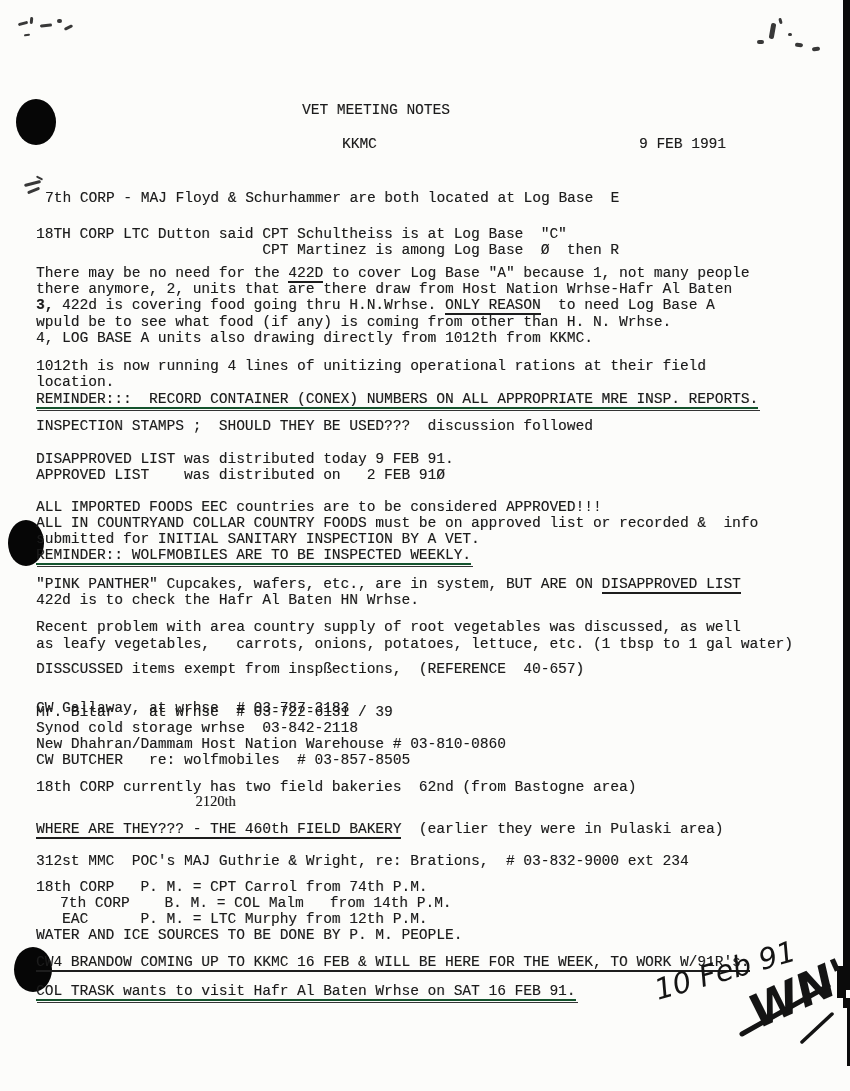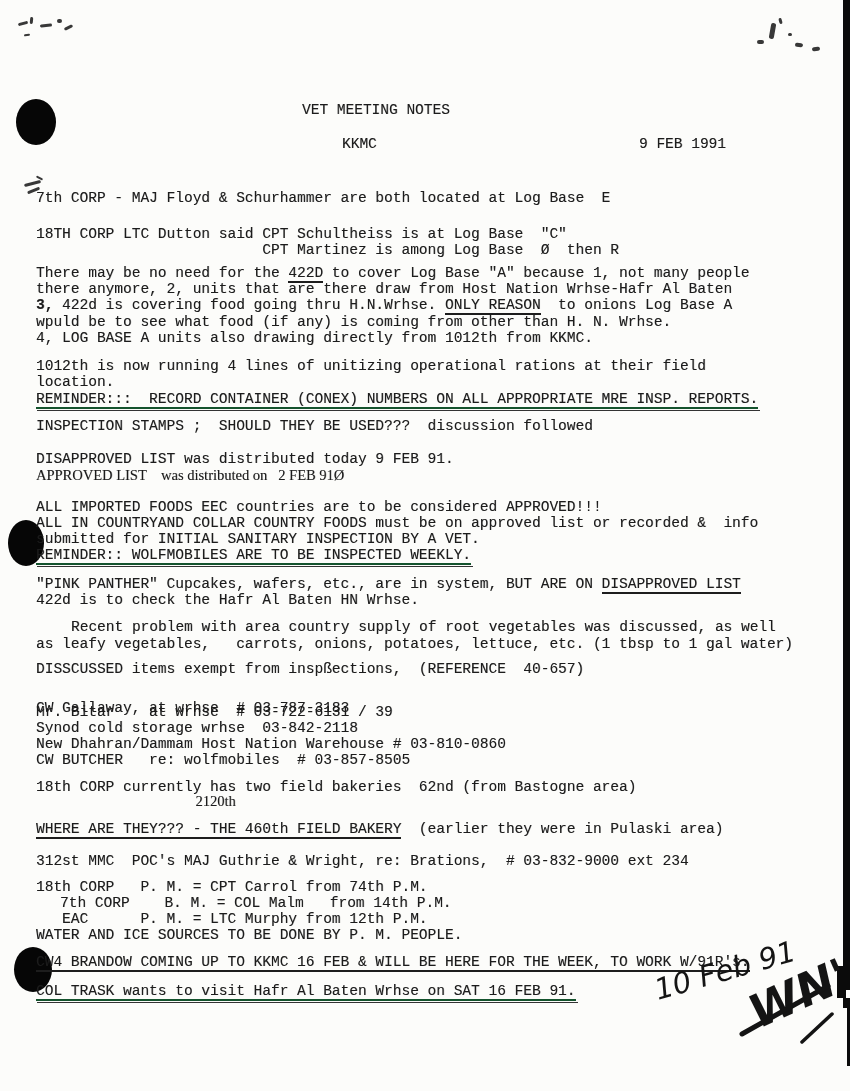--- a/index.html
+++ b/index.html
@@ -51,41 +51,41 @@
   <div class="spk" style="left:812px;top:47px;width:8px;height:4px;transform:rotate(-8deg);"></div>
   <div class="spk" style="left:24px;top:182px;width:17px;height:3px;transform:rotate(-14deg);"></div>
   <div class="spk" style="left:27px;top:189px;width:13px;height:2.5px;transform:rotate(-22deg);"></div>
   <div class="spk" style="left:36px;top:177px;width:7px;height:2px;transform:rotate(28deg);"></div>
 
   <div class="tline" style="left:302px;top:102px;">VET MEETING NOTES</div>
   <div class="tline" style="left:342px;top:136px;">KKMC</div>
   <div class="tline" style="left:627px;top:136px;margin-left:12px;">9 FEB 1991</div>
 
   <div>
-      <div class="tline" style="top: 190px;"><span>7th CORP - MAJ Floyd &amp; Schurhammer are both located at Log Base  E</span></div>
+      <div class="tline" style="top: 190px; margin-left: 9px;"><span>7th CORP - MAJ Floyd &amp; Schurhammer are both located at Log Base  E</span></div>
       <div class="tline" style="top: 226px;"><span>18TH CORP LTC Dutton said CPT Schultheiss is at Log Base  "C"</span></div>
       <div class="tline" style="top: 242px;"><span>                          CPT Martinez is among Log Base  Ø  then R</span></div>
       <div class="tline" style="top: 265px;"><span>There may be no need for the </span><span class="u">422D</span><span> to cover Log Base "A" because 1, not many people</span></div>
       <div class="tline" style="top: 281px;"><span>there anymore, 2, units that are there draw from Host Nation Wrhse-Hafr Al Baten</span></div>
-      <div class="tline" style="top: 297px;"><span class="b">3,</span><span> 422d is covering food going thru H.N.Wrhse. </span><span class="u">ONLY REASON</span><span>  to onions Log Base A</span></div>
+      <div class="tline" style="top: 297px;"><span class="b">3,</span><span> 422d is covering food going thru H.N.Wrhse. </span><span class="u">ONLY REASON</span><span>  to need Log Base A</span></div>
       <div class="tline" style="top: 314px;"><span>wpuld be to see what food (if any) is coming from other than H. N. Wrhse.</span></div>
       <div class="tline" style="top: 330px;"><span>4, LOG BASE A units also drawing directly from 1012th from KKMC.</span></div>
       <div class="tline" style="top: 358px;"><span>1012th is now running 4 lines of unitizing operational rations at their field</span></div>
       <div class="tline" style="top: 374px;"><span>location.</span></div>
       <div class="tline" style="top: 391px;"><span class="u2">REMINDER:::  RECORD CONTAINER (CONEX) NUMBERS ON ALL APPROPRIATE MRE INSP. REPORTS.</span></div>
       <div class="tline" style="top: 418px;"><span>INSPECTION STAMPS ;  SHOULD THEY BE USED???  discussion followed</span></div>
       <div class="tline" style="top: 451px;"><span>DISAPPROVED LIST was distributed today 9 FEB 91.</span></div>
-      <div class="tline" style="top: 467px; font-family: Liberation Serif, serif;"><span>APPROVED LIST    was distributed on   2 FEB 91Ø</span></div>
+      <div class="tline" style="top: 467px;"><span>APPROVED LIST    was distributed on   2 FEB 91Ø</span></div>
       <div class="tline" style="top: 499px;"><span>ALL IMPORTED FOODS EEC countries are to be considered APPROVED!!!</span></div>
       <div class="tline" style="top: 515px;"><span>ALL IN COUNTRYAND COLLAR COUNTRY FOODS must be on approved list or recorded &amp;  info</span></div>
       <div class="tline" style="top: 531px;"><span>submitted for INITIAL SANITARY INSPECTION BY A VET.</span></div>
       <div class="tline" style="top: 547px;"><span class="u2">REMINDER:: WOLFMOBILES ARE TO BE INSPECTED WEEKLY.</span></div>
       <div class="tline" style="top: 576px;"><span>"PINK PANTHER" Cupcakes, wafers, etc., are in system, BUT ARE ON </span><span class="u">DISAPPROVED LIST</span></div>
       <div class="tline" style="top: 592px;"><span>422d is to check the Hafr Al Baten HN Wrhse.</span></div>
-      <div class="tline" style="top: 619px; margin-left: 35px;"><span>Recent problem with area country supply of root vegetables was discussed, as well</span></div>
+      <div class="tline" style="top: 619px;"><span>Recent problem with area country supply of root vegetables was discussed, as well</span></div>
       <div class="tline" style="top: 636px;"><span>as leafy vegetables,   carrots, onions, potatoes, lettuce, etc. (1 tbsp to 1 gal water)</span></div>
       <div class="tline" style="top: 661px;"><span>DISSCUSSED items exempt from inspßections,  (REFERENCE  40-657)</span></div>
       <div class="tline" style="top: 700px;"><span>CW Gallaway, at wrhse  # 03-787-3183</span></div>
       <div class="tline" style="top: 704px;"><span>Mr. Bitar    at wrhse  # 03-722-6131 / 39</span></div>
       <div class="tline" style="top: 720px;"><span>Synod cold storage wrhse  03-842-2118</span></div>
       <div class="tline" style="top: 736px;"><span>New Dhahran/Dammam Host Nation Warehouse # 03-810-0860</span></div>
       <div class="tline" style="top: 752px;"><span>CW BUTCHER   re: wolfmobiles  # 03-857-8505</span></div>
       <div class="tline" style="top: 779px;"><span>18th CORP currently has two field bakeries  62nd (from Bastogne area)</span></div>
       <div class="tline" style="top: 793px; font-family: Liberation Serif, serif;"><span>                                            2120th</span></div>
       <div class="tline" style="top: 821px;"><span class="u">WHERE ARE THEY??? - THE 460th FIELD BAKERY</span><span>  (earlier they were in Pulaski area)</span></div>

